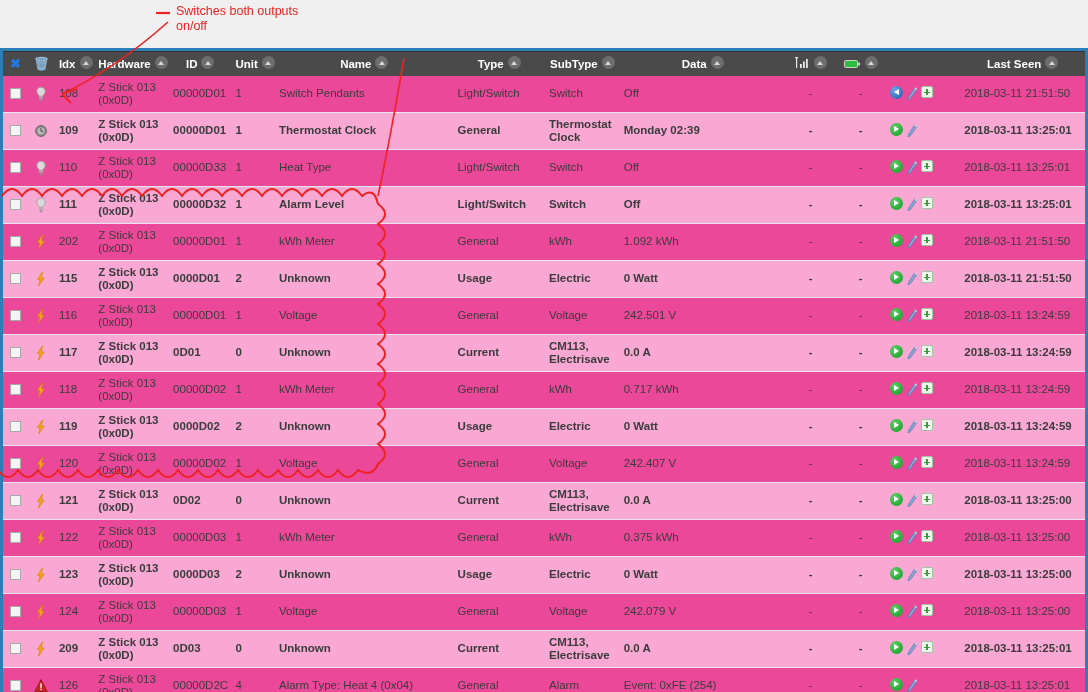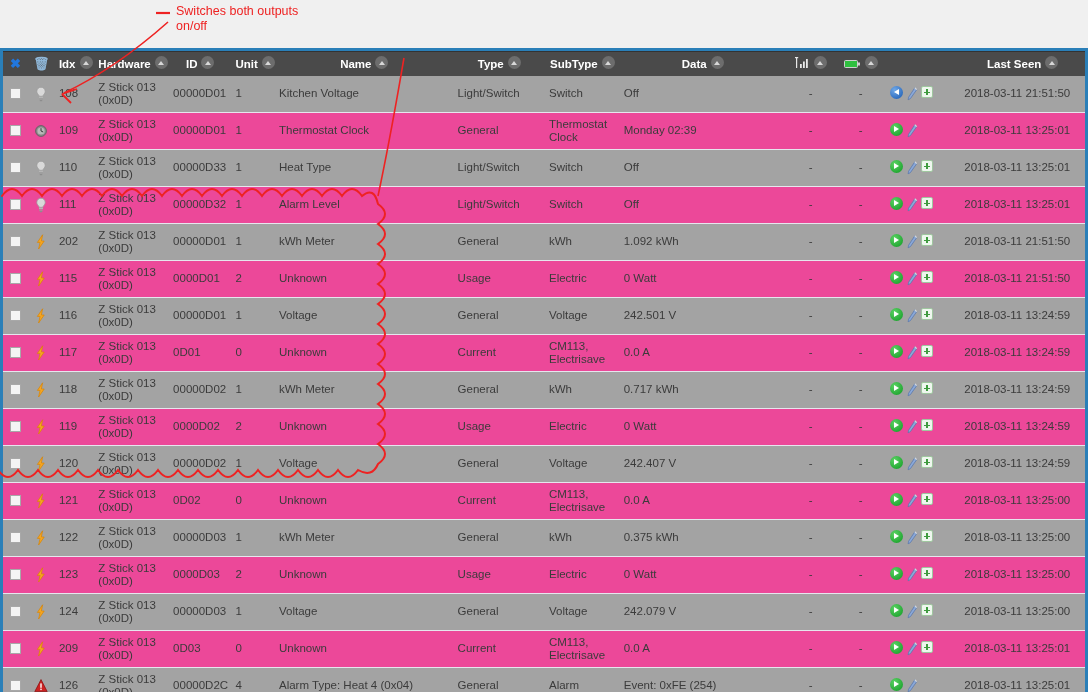--- a/index.html
+++ b/index.html
@@ -92,22 +92,22 @@
 
   tbody td {
     font-size: 11.5px;
     color: #3b3b3b;
     padding: 5px 4px;
     vertical-align: middle;
     line-height: 13px;
     border-bottom: 1px solid #e6e6ee;
     height: 30px;
   }
-  tbody tr.odd  { background: #a3a3a3; padding-left: 20px; }
-  tbody tr.even { background: #ec4899; }
+  tbody tr.odd  { background: #ec4899; padding-left: 20px; }
+  tbody tr.even { background: #f9a8d4; font-weight: bold; }
   td.ctr { text-align: center; }
   .hw-line2 { display: block; }
 
   
   .chk {
     display: inline-block;
     width: 11px; height: 11px;
     border: 1px solid #a8a8a8;
     background: #f4f4f4;
     vertical-align: middle;
@@ -232,21 +232,21 @@
                 <rect x="5.2" y="12.4" width="3.6" height="1.3" fill="#9d9d9d"></rect>
                 <rect x="5.8" y="14" width="2.4" height="1.2" fill="#8d8d8d"></rect>
               </svg></td>
             <td>108</td>
             <td>
               <span class="hw-line2">Z Stick 013</span>
               <span class="hw-line2">(0x0D)</span>
             </td>
             <td>00000D01</td>
             <td>1</td>
-            <td>Kitchen Voltage</td>
+            <td>Switch Pendants</td>
             <td>Light/Switch</td>
             <td>Switch</td>
             <td>Off</td>
             <td class="ctr">-</td>
             <td class="ctr">-</td>
             <td><span class="act"><span class="circ blue"><span class="arr"></span></span></span><span class="act"><svg width="12" height="14" viewBox="0 0 12 14" style="vertical-align:middle">
                   <path d="M8.8 0.8 L10.8 2.6 L4.4 11.6 L2.1 12.8 L2.6 10.2 Z" fill="#8aa8d8" stroke="#5a79ad" stroke-width="0.8" stroke-linejoin="round"></path>
                   <path d="M8.8 0.8 L10.8 2.6" stroke="#d8d8d8" stroke-width="1.2"></path>
                 </svg></span><span class="act"><span class="plusbox"></span></span></td>
             <td>2018-03-11 21:51:50</td>

